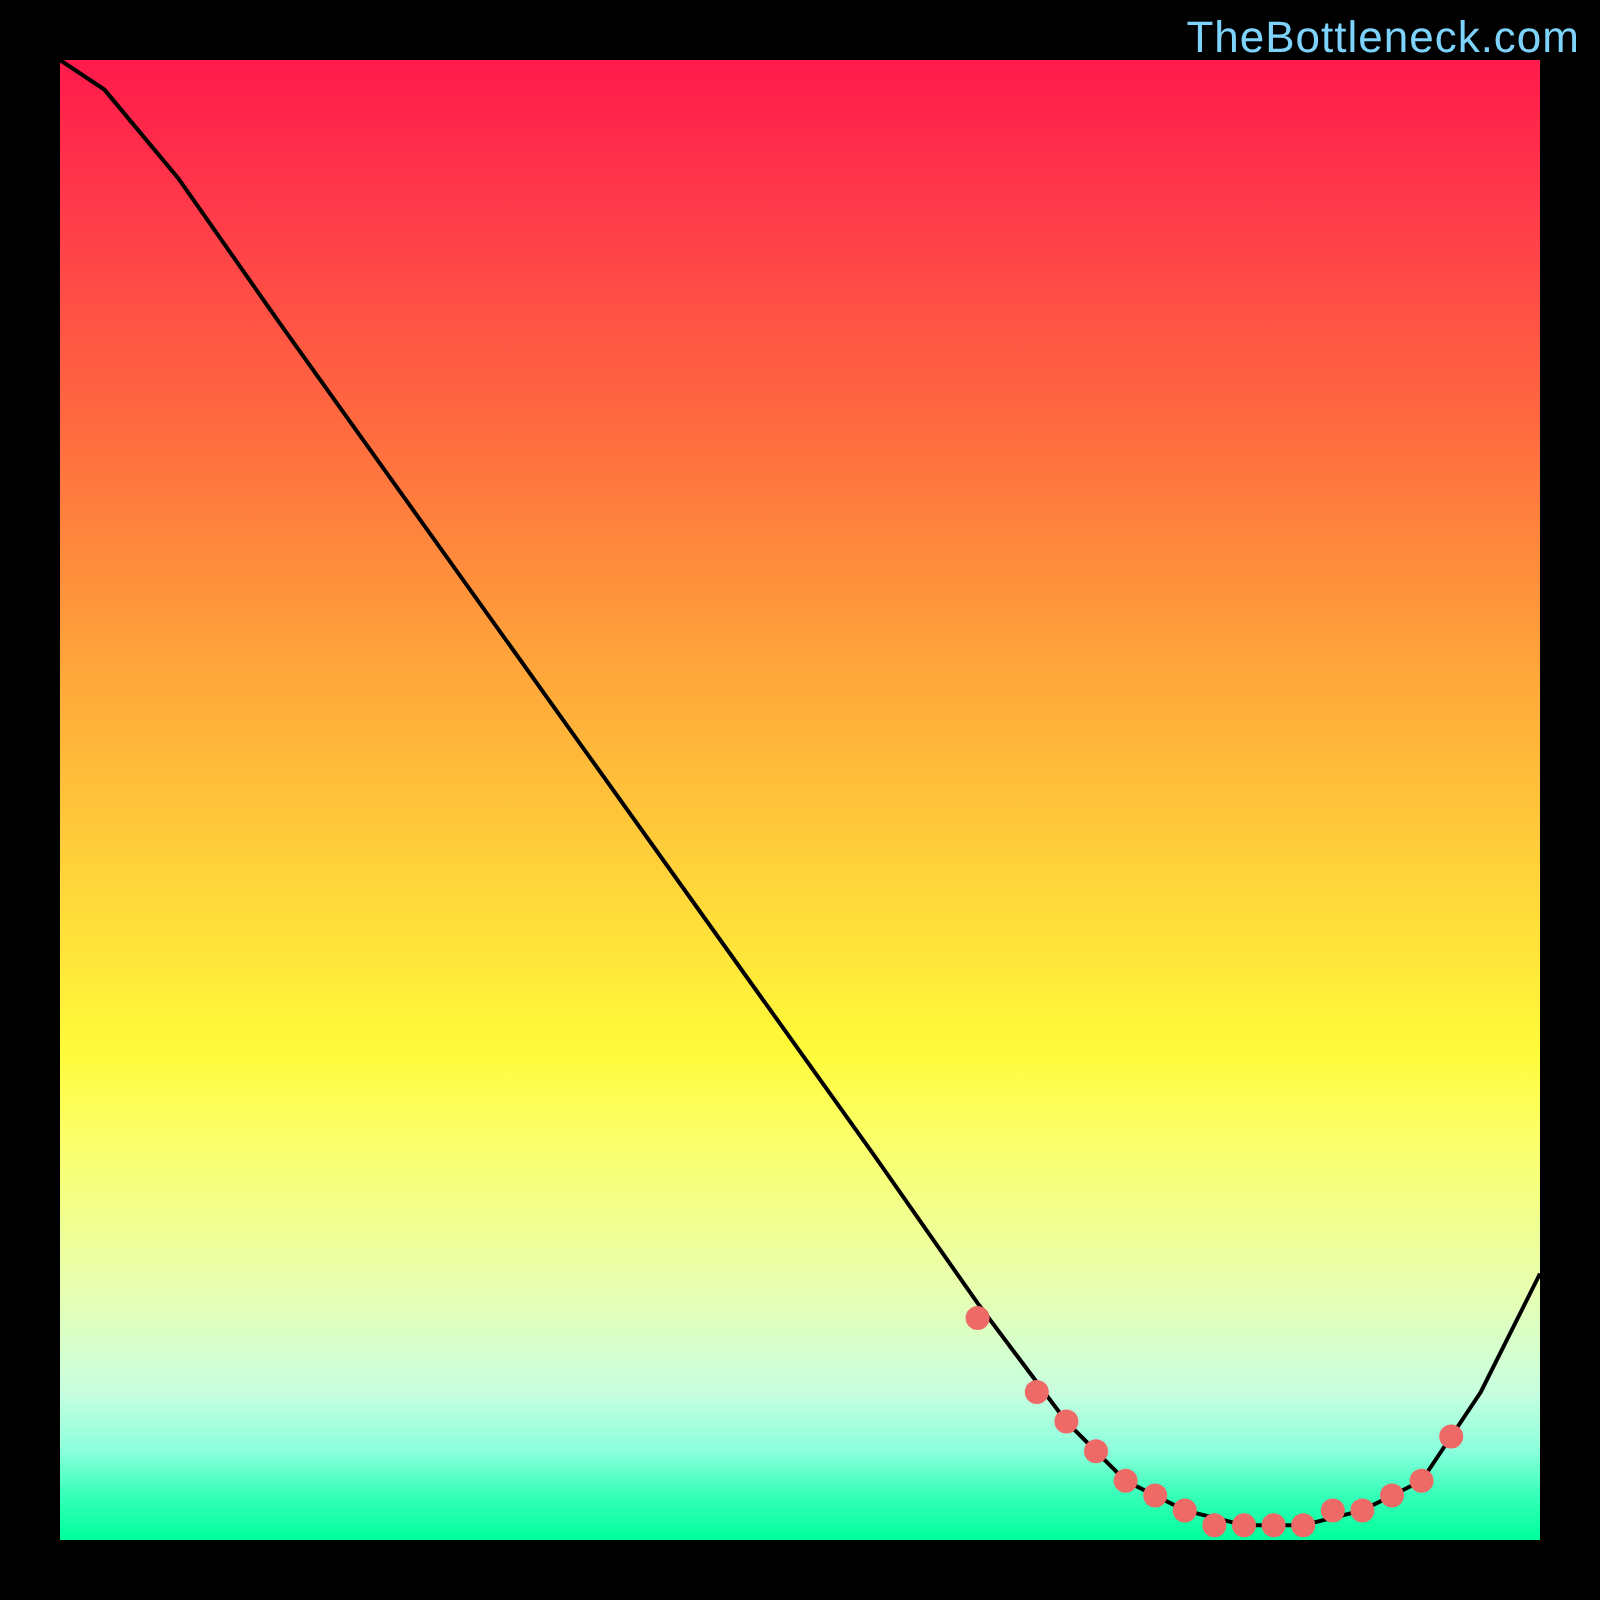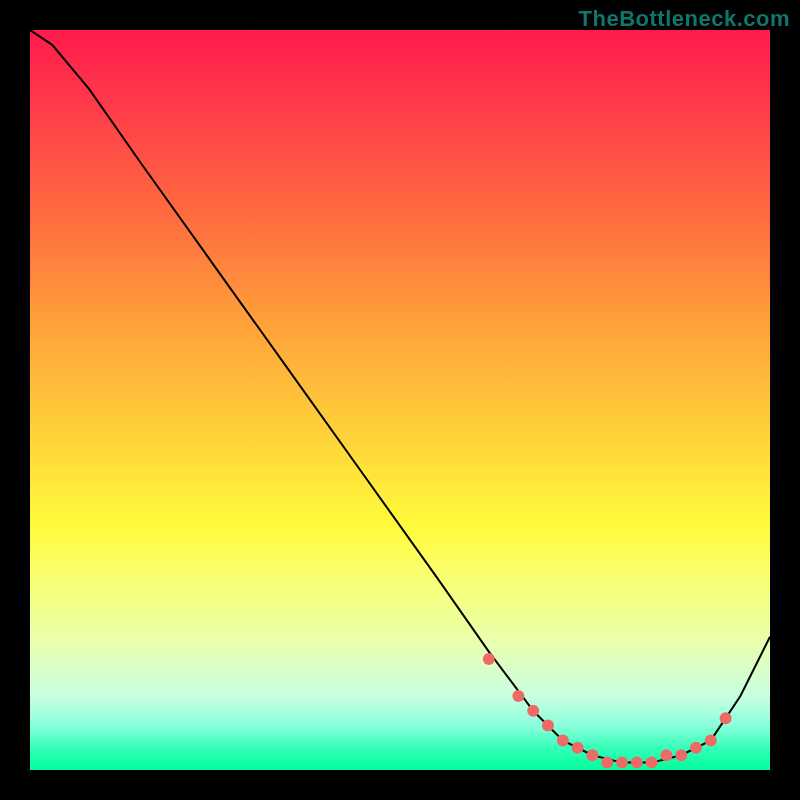--- a/index.html
+++ b/index.html
@@ -14,23 +14,23 @@
   .frame {
     position: relative;
     width: 800px;
     height: 800px;
     background: #000;
   }
   .watermark {
     position: absolute;
     top: 6px;
     right: 10px;
-    color: #0f766e;
+    color: #7dd3fc;
     font-size: 22px;
-    font-weight: 700;
+    font-weight: 400;
     letter-spacing: 0.5px;
     z-index: 5;
   }
   .plot {
     position: absolute;
     left: 30px;
     top: 30px;
     width: 740px;
     height: 740px;
     overflow: hidden;

